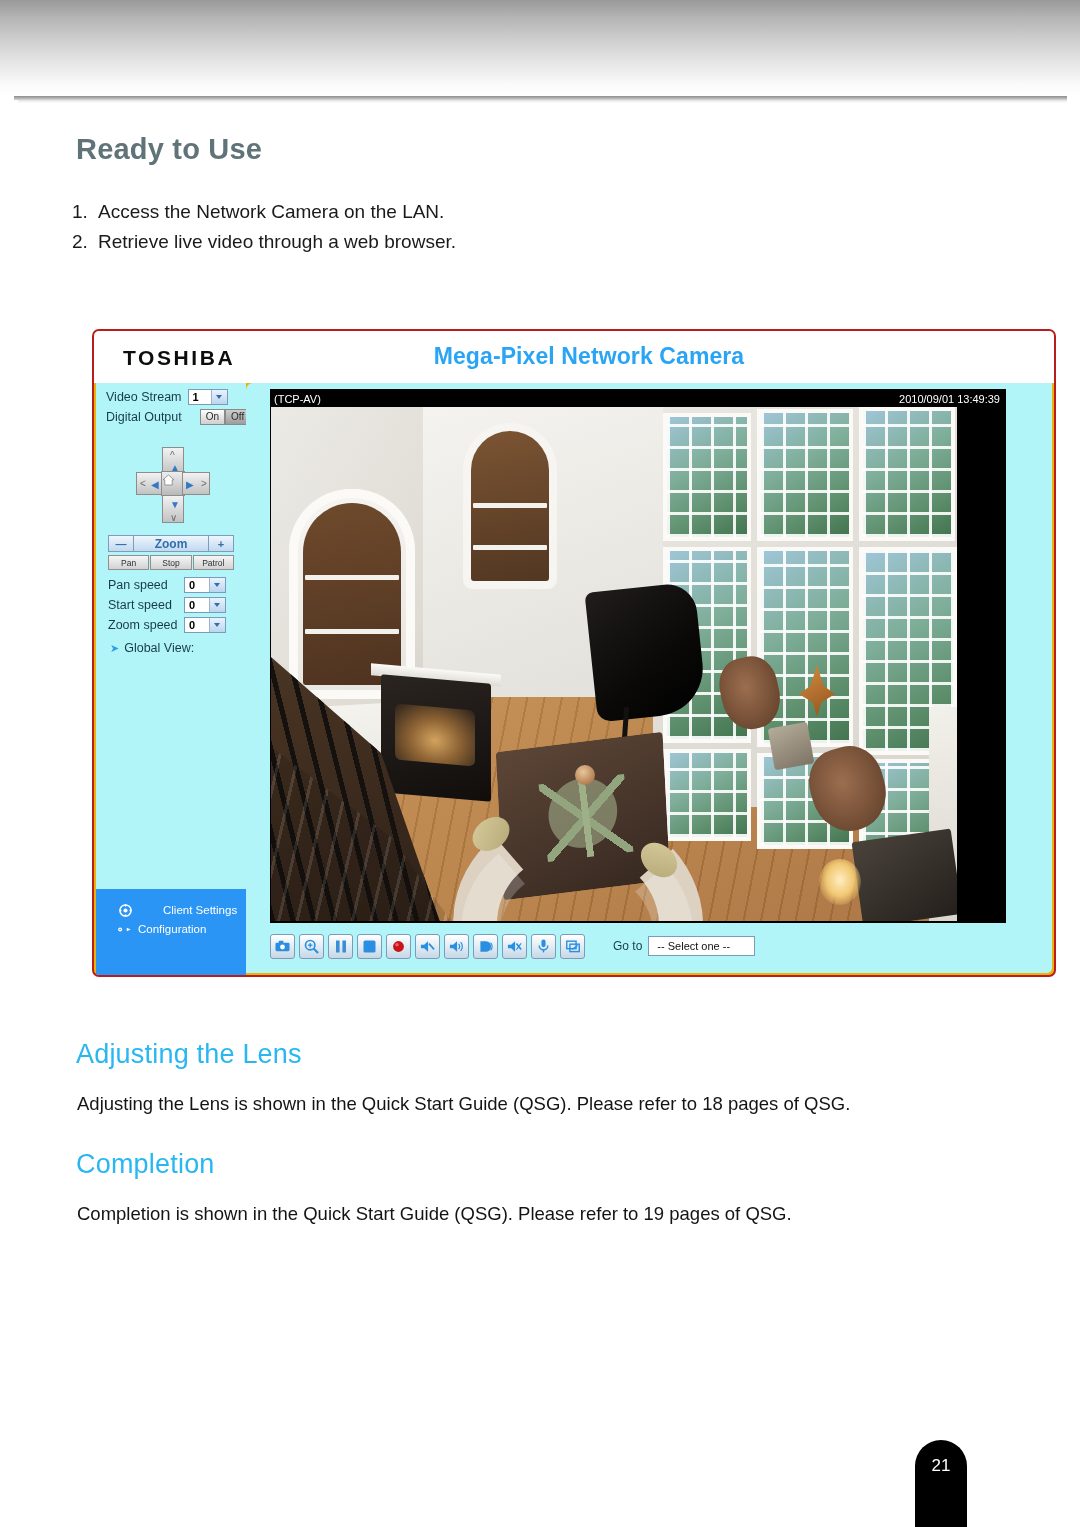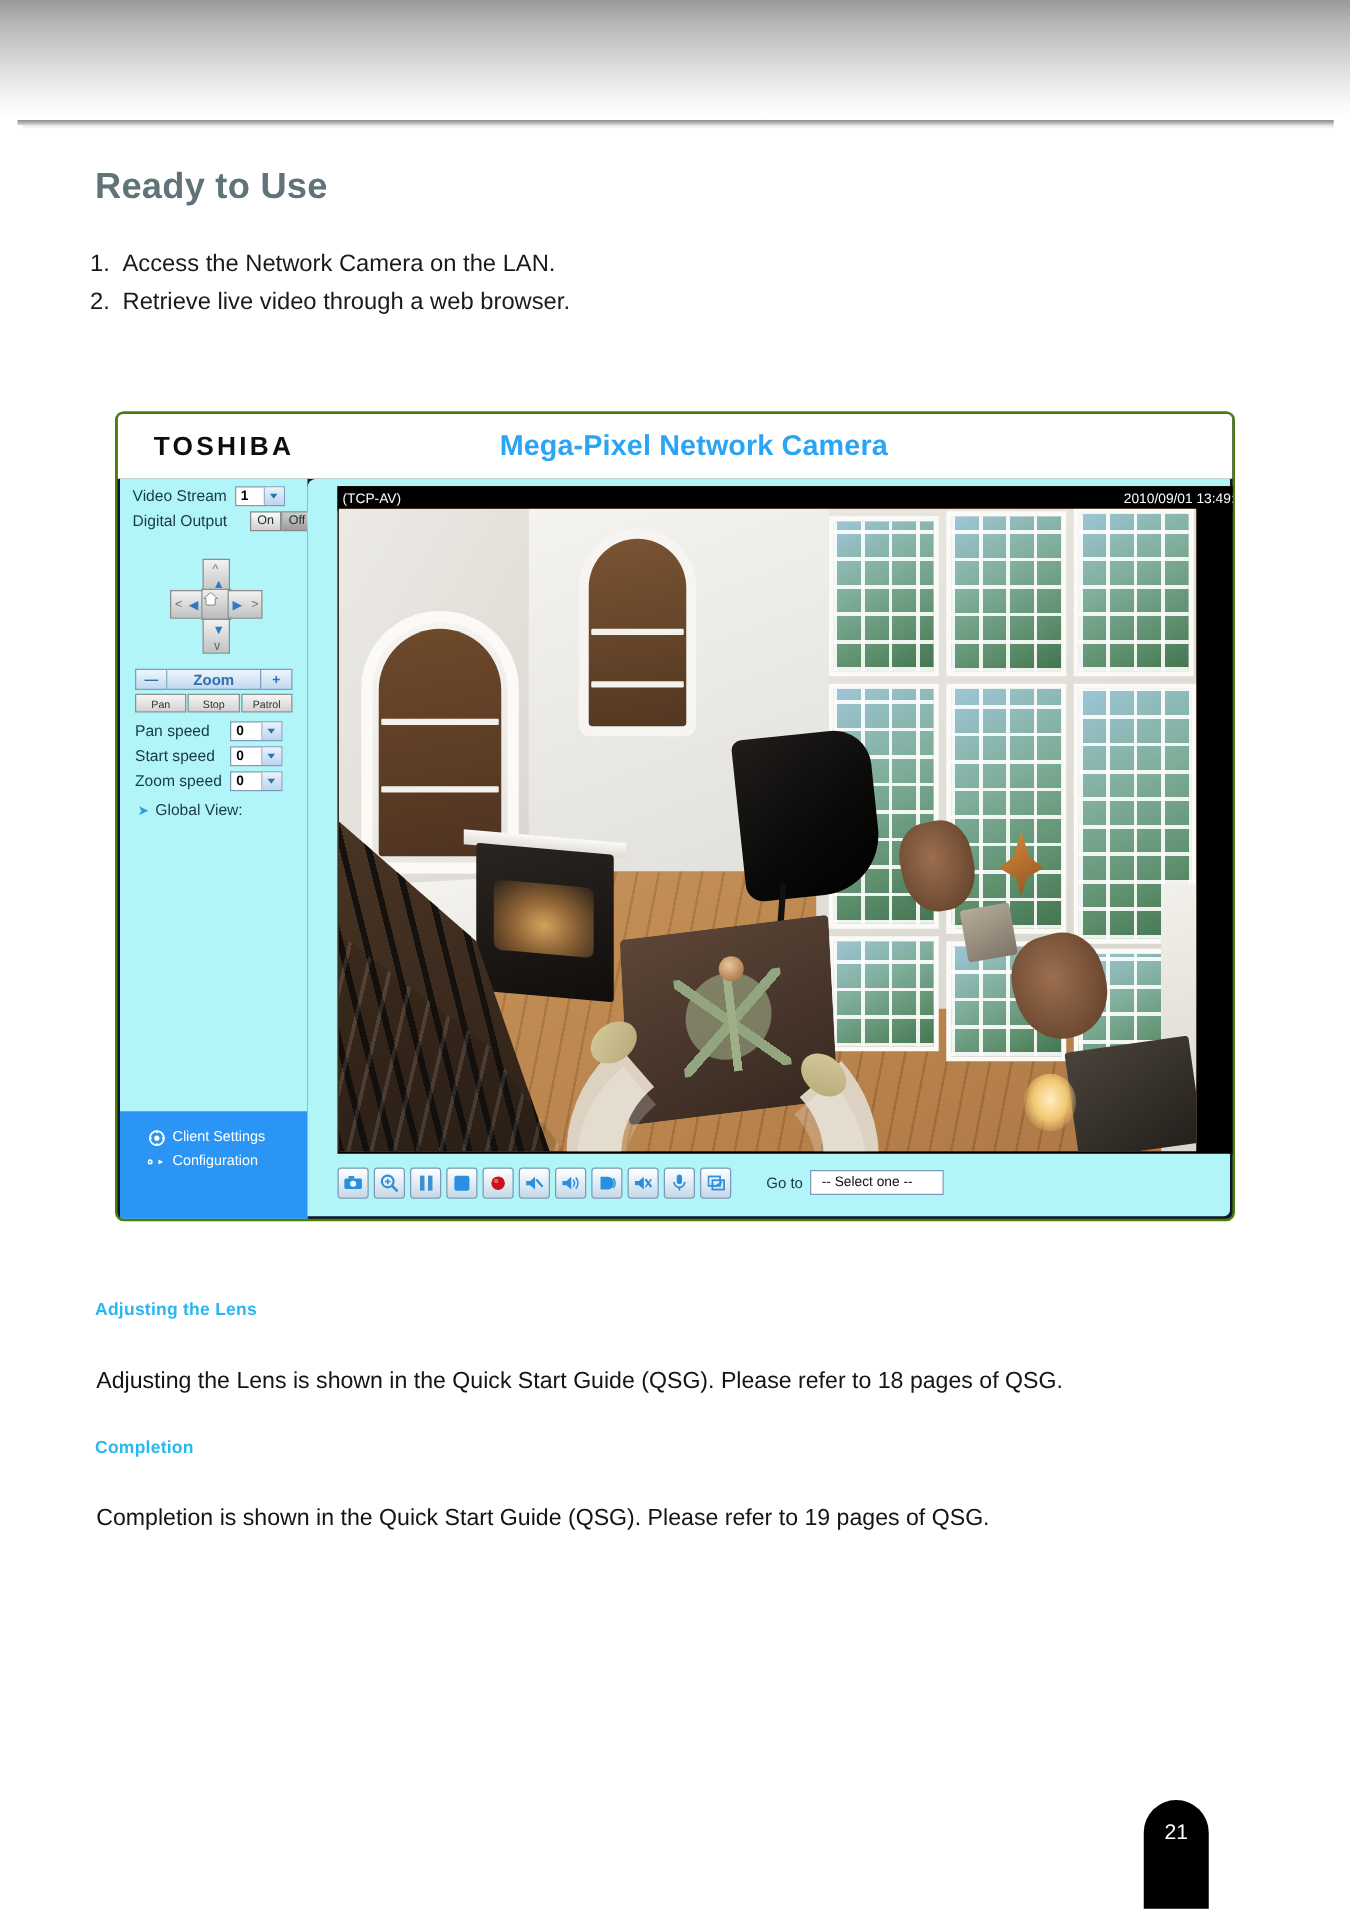--- a/index.html
+++ b/index.html
@@ -55,22 +55,22 @@
   .step-line {
     font-size: 19px;
     color: #1a1a1a;
     line-height: 30px;
     white-space: nowrap;
   }
   .step-num { display: inline-block; width: 26px; }
 
   .section-head {
     position: absolute;
-    font-size: 14px;
-    font-weight: bold;
+    font-size: 27px;
+    font-weight: normal;
     color: #29b7f2;
     letter-spacing: 0.2px;
   }
   .sec-lens  { left: 76px; top: 1039px; }
   .sec-compl { left: 76px; top: 1149px; }
 
   .section-body {
     position: absolute;
     font-size: 18.5px;
     color: #141414;
@@ -93,23 +93,23 @@
     width: 52px;
     text-align: center;
     color: #ffffff;
     font-size: 17px;
   }
 
   
   .cam-ui {
     position: absolute;
     left: 92px; top: 329px;
-    width: 896px; height: 648px;
-    background: #0f172a;
-    border: 2px solid #4d7c0f;
+    width: 964px; height: 648px;
+    background: #eab308;
+    border: 2px solid #b91c1c;
     border-radius: 7px;
     box-sizing: border-box;
     overflow: hidden;
   }
   .cam-topbar {
     position: absolute;
     left: 0; top: 0;
     width: 100%; height: 52px;
     background: #ffffff;
   }
@@ -637,21 +637,21 @@
         <span class="sv">0</span>
         <span class="arrowbox" style="margin-left:auto;"></span>
       </span>
     </div>
 
     <div class="globalview">
       <span class="gv-arrow">➤</span><span>Global View:</span>
     </div>
 
     <div class="cam-left-blue">
-      <div class="bluemenu-item" style="left:22px; top:14px;">
+      <div class="bluemenu-item" style="left:22px; top:14px;gap:25px;">
         <span class="bm-ico">
           <svg width="13" height="13" viewBox="0 0 14 14">
             <circle cx="7" cy="7" r="6" fill="none" stroke="#ffffff" stroke-width="1.6"></circle>
             <circle cx="7" cy="7" r="2.2" fill="#ffffff"></circle>
             <g stroke="#ffffff" stroke-width="1.5">
               <line x1="7" y1="0.4" x2="7" y2="2.6"></line>
                 <line x1="7" y1="11.4" x2="7" y2="13.6"></line>
               <line x1="0.4" y1="7" x2="2.6" y2="7"></line>
                 <line x1="11.4" y1="7" x2="13.6" y2="7"></line>
             </g>

